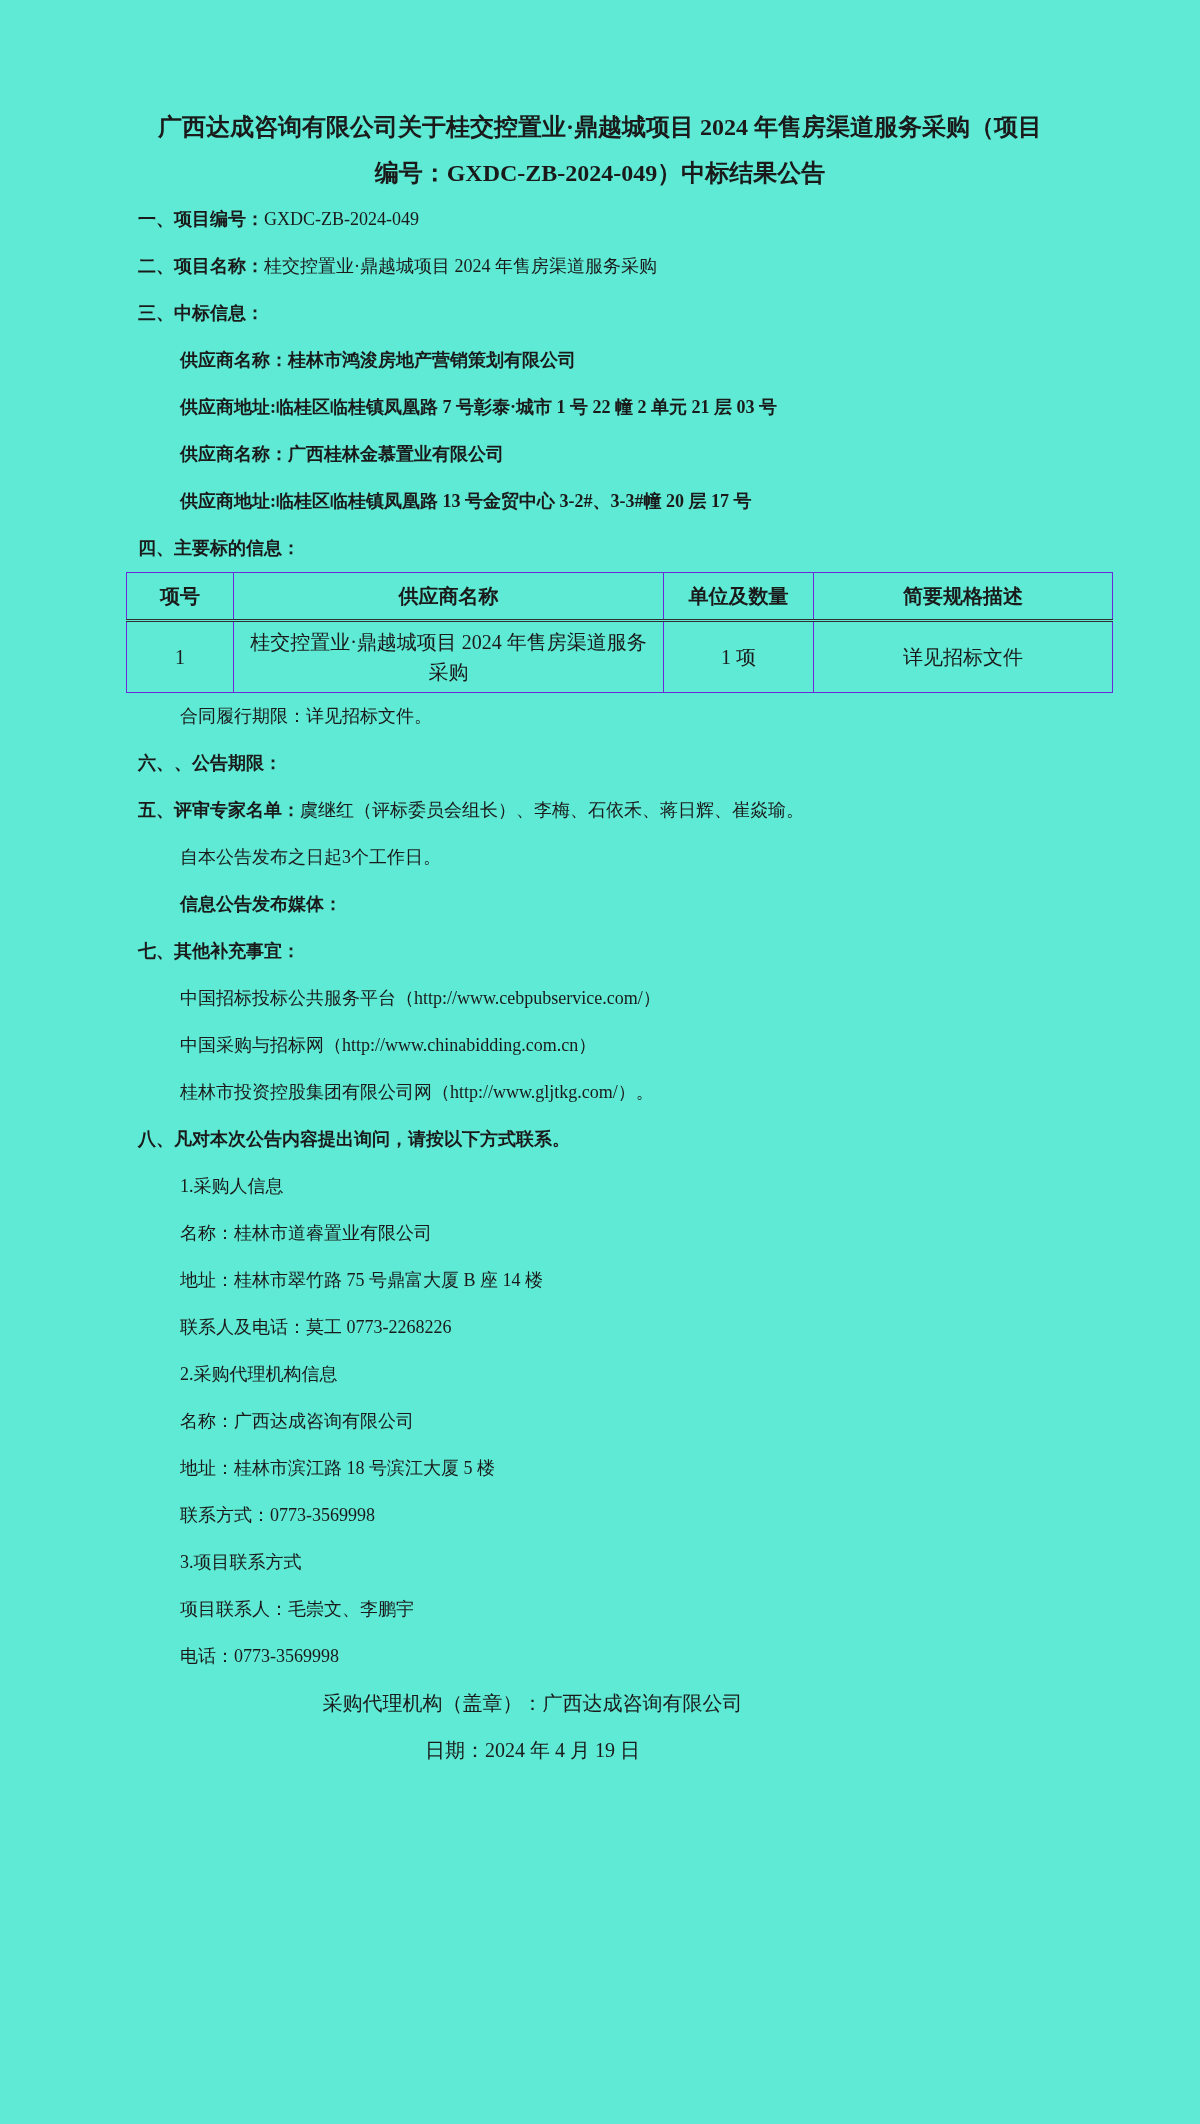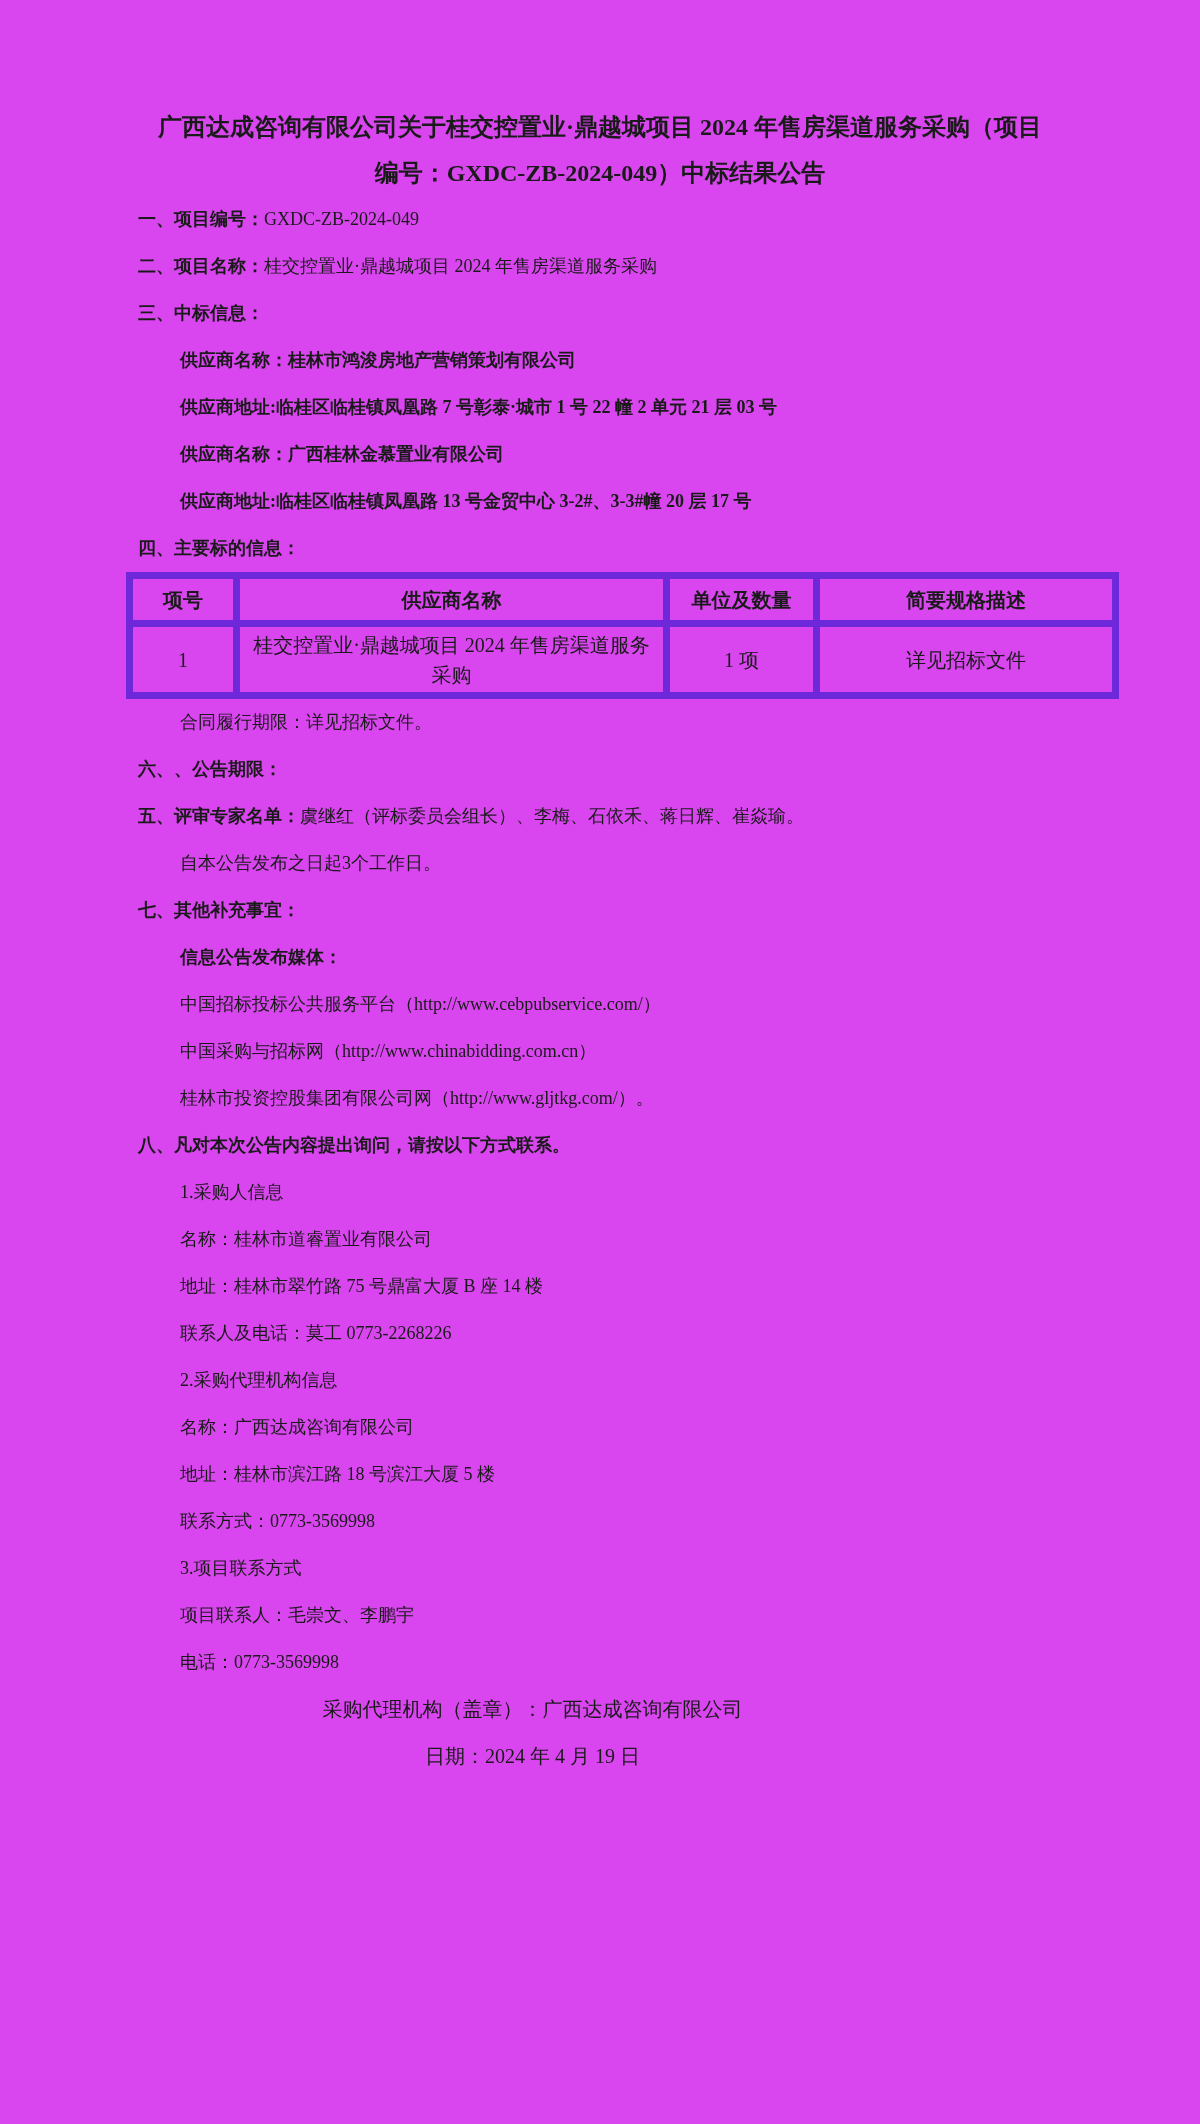--- a/index.html
+++ b/index.html
@@ -7,21 +7,21 @@
   body {
     width: 1200px;
     background: #ffffff;
     font-family: "Liberation Serif", "DejaVu Serif", serif;
     color: #1a1a1a;
   }
   .page {
     position: relative;
     width: 1200px;
     height: 2124px;
-    background: #d946ef;
+    background: #5eead4;
     overflow: hidden;
   }
   .doc-title {
     margin: 0 130px;
     padding-top: 104px;
     font-size: 24px;
     line-height: 46px;
     font-weight: 700;
     text-align: center;
   }
@@ -41,21 +41,21 @@
 
   table.award-table {
     margin-left: 126px;
     width: 986px;
     border-collapse: collapse;
     table-layout: fixed;
     font-size: 20px;
     color: #1a1a1a;
   }
   .award-table th, .award-table td {
-    border: 7px solid #6d28d9;
+    border: 1px solid #6d28d9;
     text-align: center;
     vertical-align: middle;
     padding: 2px 12px;
   }
   .award-table thead th {
     height: 48px;
     font-weight: 700;
     border-bottom: 3px double #2e2e2e;
     line-height: 24px;
   }
@@ -117,22 +117,22 @@
     </tbody>
   </table>
 
   <p class="line indent">合同履行期限：详见招标文件。</p>
 
   <p class="line b">六、、公告期限：</p>
 
   <p class="line mt2"><span class="b">五、评审专家名单：</span><span>虞继红（评标委员会组长）、李梅、石依禾、蒋日辉、崔焱瑜。</span></p>
   <p class="line indent">自本公告发布之日起3个工作日。</p>
 
+  <p class="line indent b">信息公告发布媒体：</p>
   <p class="line b">七、其他补充事宜：</p>
-  <p class="line indent b">信息公告发布媒体：</p>
   <p class="line indent">中国招标投标公共服务平台（http://www.cebpubservice.com/）</p>
   <p class="line indent">中国采购与招标网（http://www.chinabidding.com.cn）</p>
   <p class="line indent">桂林市投资控股集团有限公司网（http://www.gljtkg.com/）。</p>
 
   <p class="line b">八、凡对本次公告内容提出询问，请按以下方式联系。</p>
 
   <p class="line indent">1.采购人信息</p>
   <p class="line indent mt5">名称：桂林市道睿置业有限公司</p>
   <p class="line indent">地址：桂林市翠竹路 75 号鼎富大厦 B 座 14 楼</p>
   <p class="line indent">联系人及电话：莫工 0773-2268226</p>

